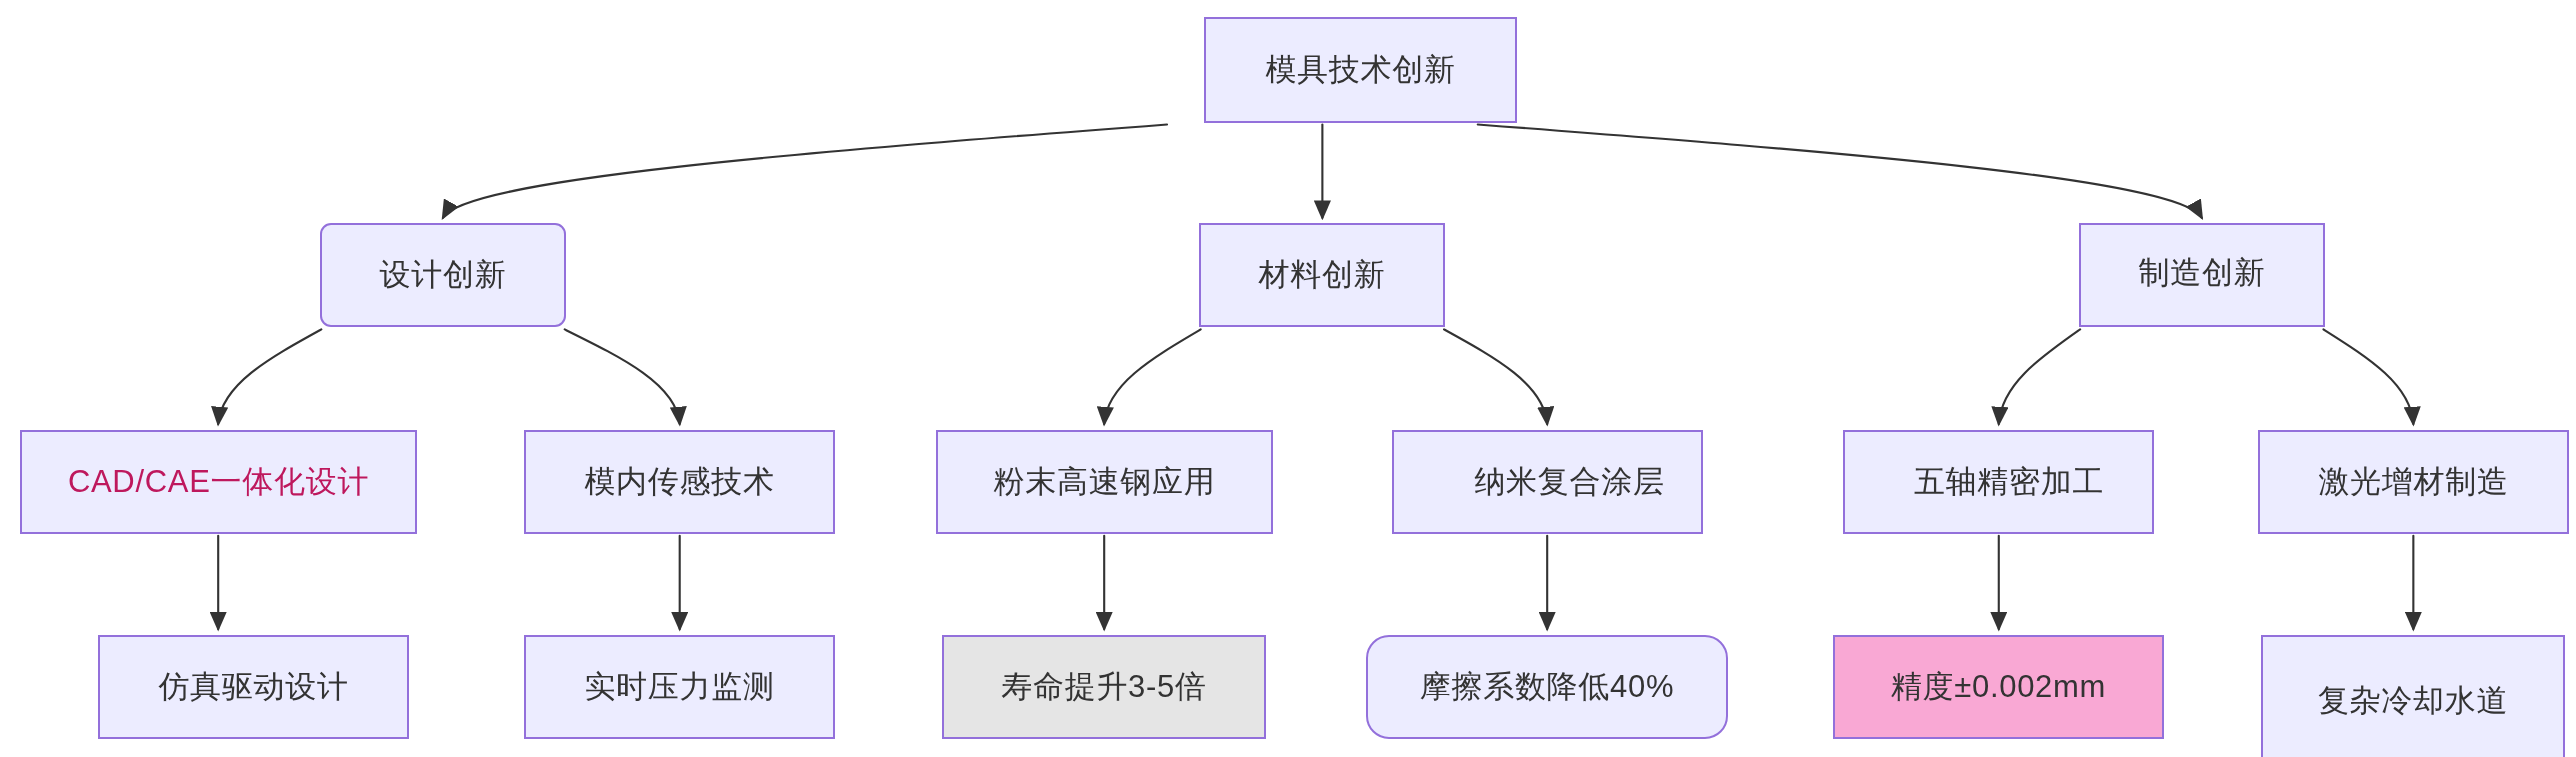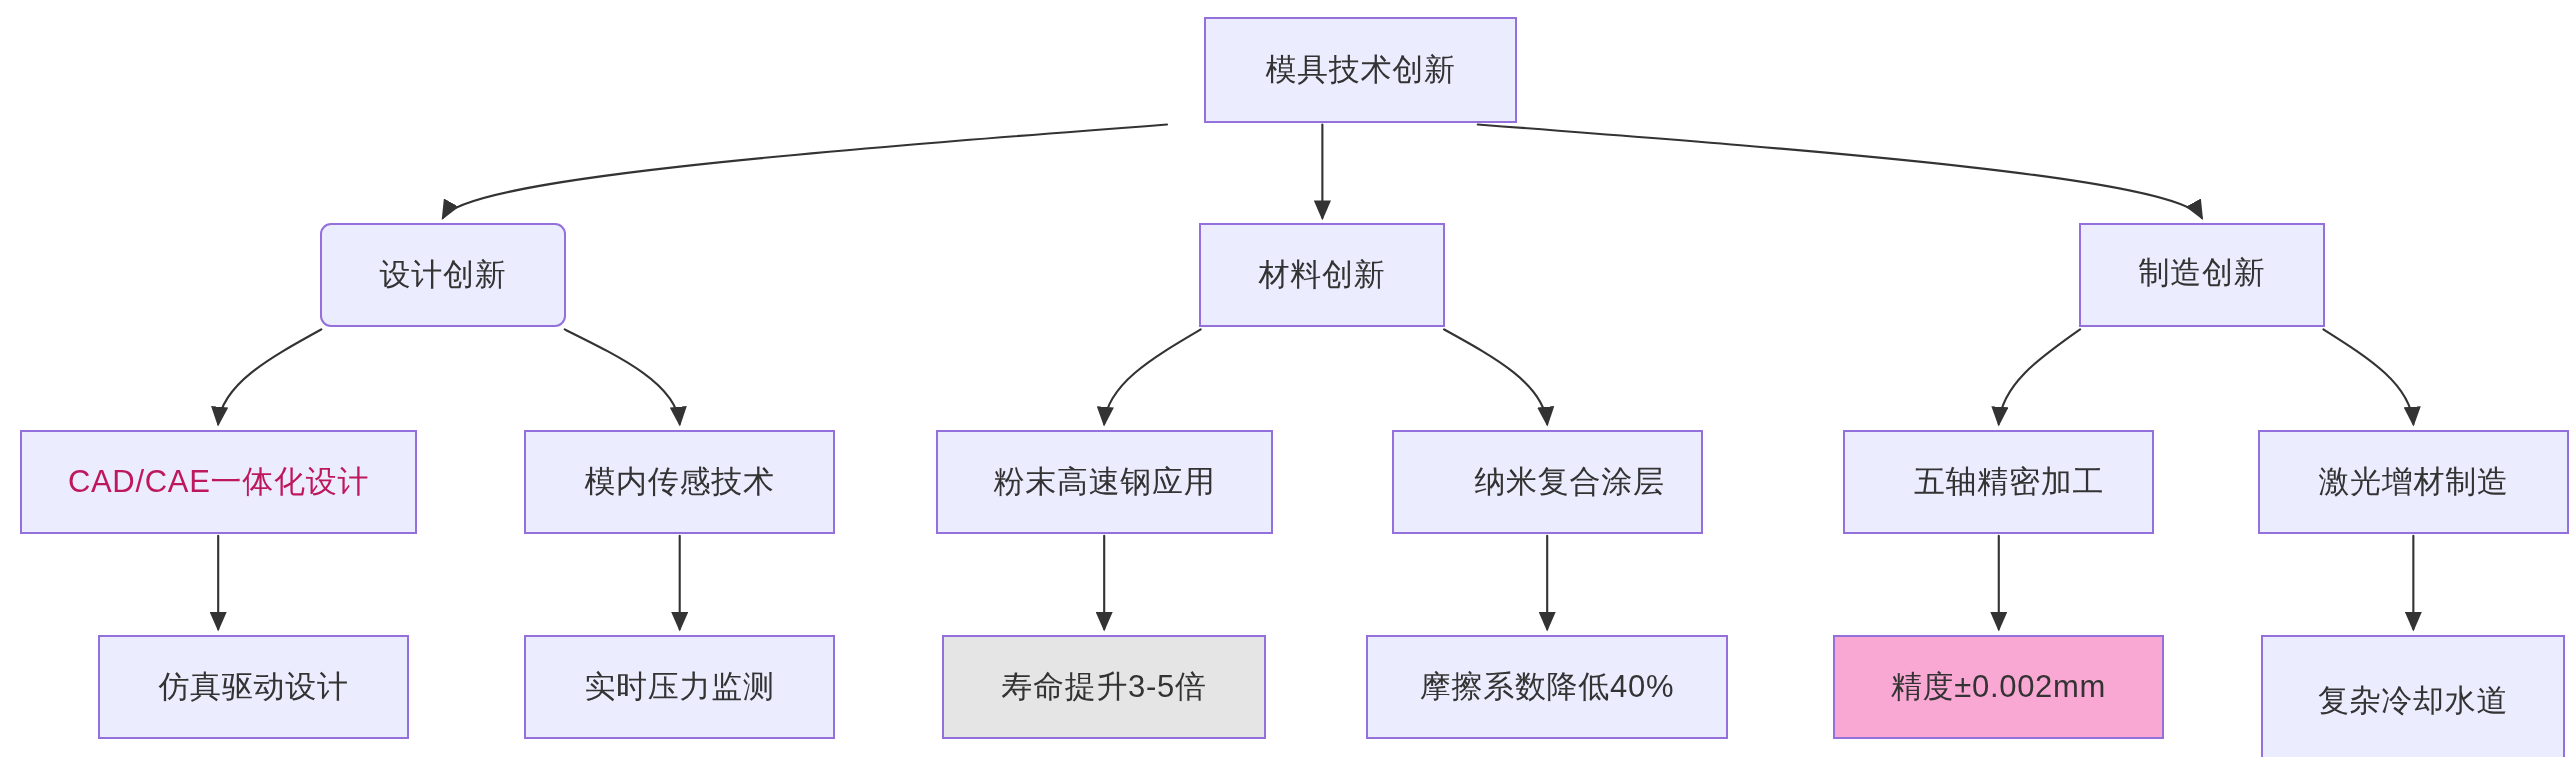--- a/index.html
+++ b/index.html
@@ -96,21 +96,21 @@
       </div>
       <div class="node" style="left: 63px; top: 635px; width: 311px; height: 104px; background: rgb(236, 236, 255); border-color: rgb(147, 112, 219); color: rgb(51, 51, 51); margin-left: 35px;">
         <span>仿真驱动设计</span>
       </div>
       <div class="node" style="left: 524px; top: 635px; width: 311px; height: 104px; background: rgb(236, 236, 255); border-color: rgb(147, 112, 219); color: rgb(51, 51, 51);">
         <span>实时压力监测</span>
       </div>
       <div class="node" style="left: 942px; top: 635px; width: 324px; height: 104px; background: #e5e5e5; border-color: rgb(147, 112, 219); color: rgb(51, 51, 51);">
         <span>寿命提升3-5倍</span>
       </div>
-      <div class="node" style="left: 1366px; top: 635px; width: 362px; height: 104px; background: rgb(236, 236, 255); border-color: rgb(147, 112, 219); color: rgb(51, 51, 51);">
+      <div class="node" style="left: 1366px; top: 635px; width: 362px; height: 104px; background: rgb(236, 236, 255); border-color: rgb(147, 112, 219); color: rgb(51, 51, 51); border-radius: 23px;">
         <span>摩擦系数降低40%</span>
       </div>
       <div class="node" style="left: 1833px; top: 635px; width: 331px; height: 104px; background: #f9a8d4; border-color: rgb(147, 112, 219); color: rgb(51, 51, 51);">
         <span>精度±0.002mm</span>
       </div>
       <div class="node" style="left: 2261px; top: 635px; width: 304px; height: 132px; background: rgb(236, 236, 255); border-color: rgb(147, 112, 219); color: rgb(51, 51, 51);">
         <span>复杂冷却水道</span>
       </div>
     </div>
 </div>

